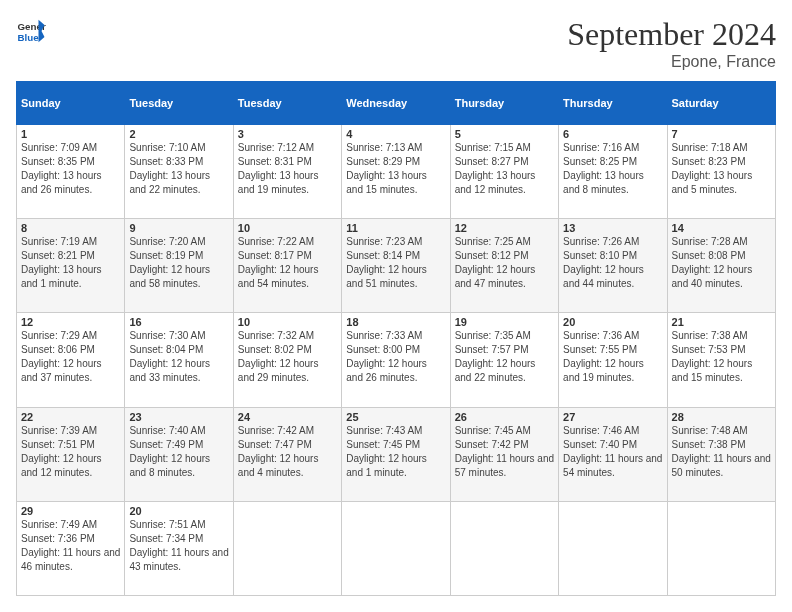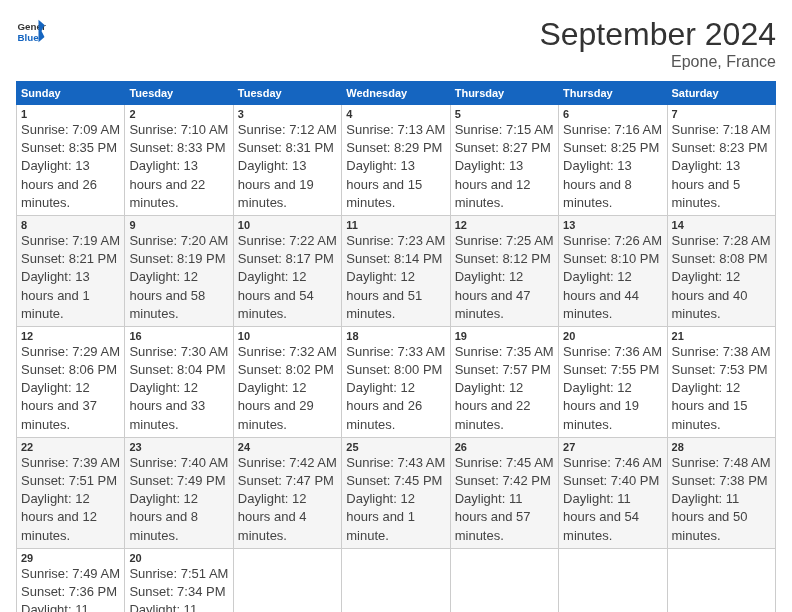--- a/index.html
+++ b/index.html
@@ -32,38 +32,39 @@
       width: 30px;
       height: 30px;
     }
     .title-section {
       text-align: right;
     }
     .month-title {
       font-size: 32px;
       font-weight: normal;
       color: #333;
+      font-family: Liberation Serif, serif;
     }
     .location {
       font-size: 16px;
       color: #555;
     }
     .calendar {
       flex: 1;
       border: 1px solid #ccc;
       border-collapse: collapse;
       width: 100%;
       table-layout: fixed;
     }
     .calendar th {
       background: #1565c0;
       color: #fff;
       font-size: 11px;
       font-weight: bold;
-      padding: 5px 4px;
+      padding: 15px 4px;
       text-align: left;
       border: 1px solid #1565c0;
     }
     .calendar td {
       border: 1px solid #ccc;
       vertical-align: top;
       padding: 3px 4px;
       font-size: 9px;
       color: #333;
       background: #fff;
@@ -71,21 +72,21 @@
     .calendar tr:nth-child(even) td {
       background: #f5f5f5;
     }
     .day-number {
       font-size: 11px;
       font-weight: bold;
       display: block;
       margin-bottom: 1px;
     }
     .day-info {
-      font-size: 13px;
+      font-size: 10px;
       line-height: 1.4;
       color: #444;
     }
     .empty {
       background: #f9f9f9;
     }
   </style>
 </head>
 <body>
 

